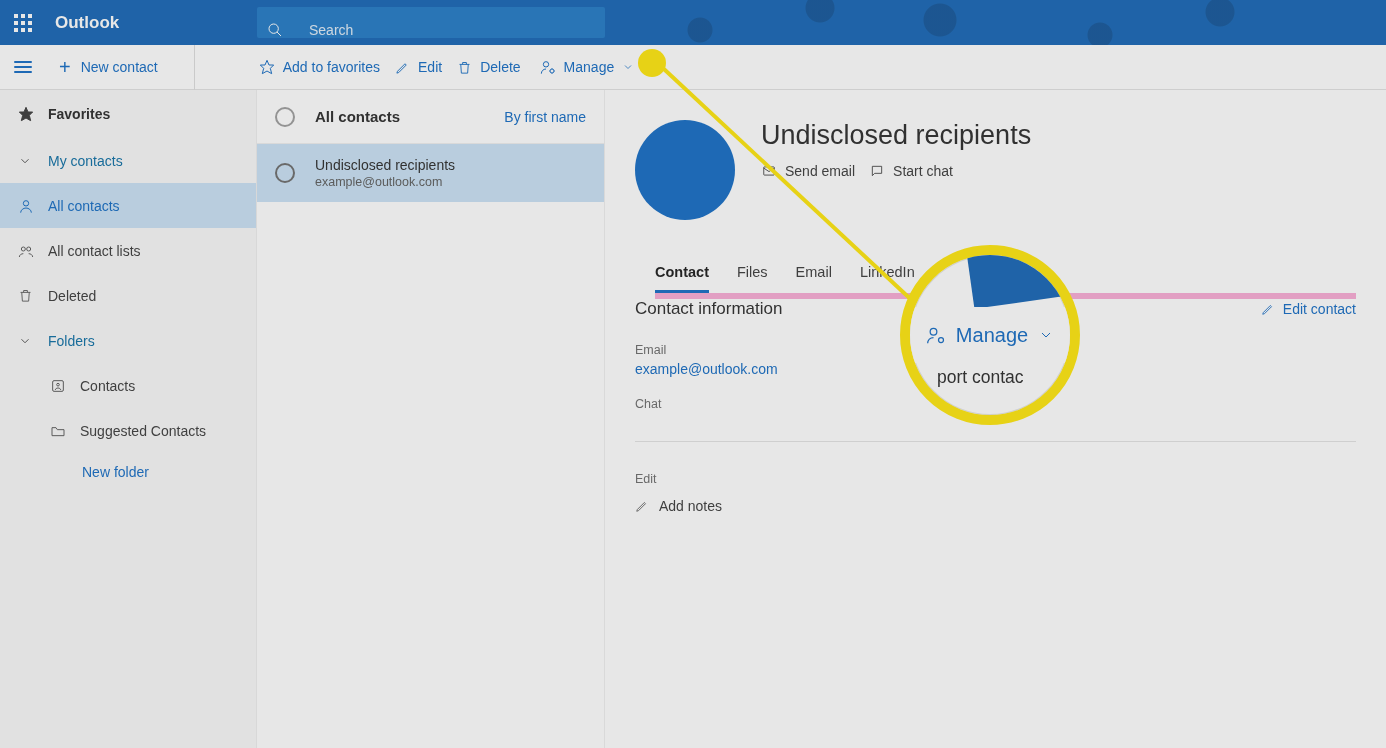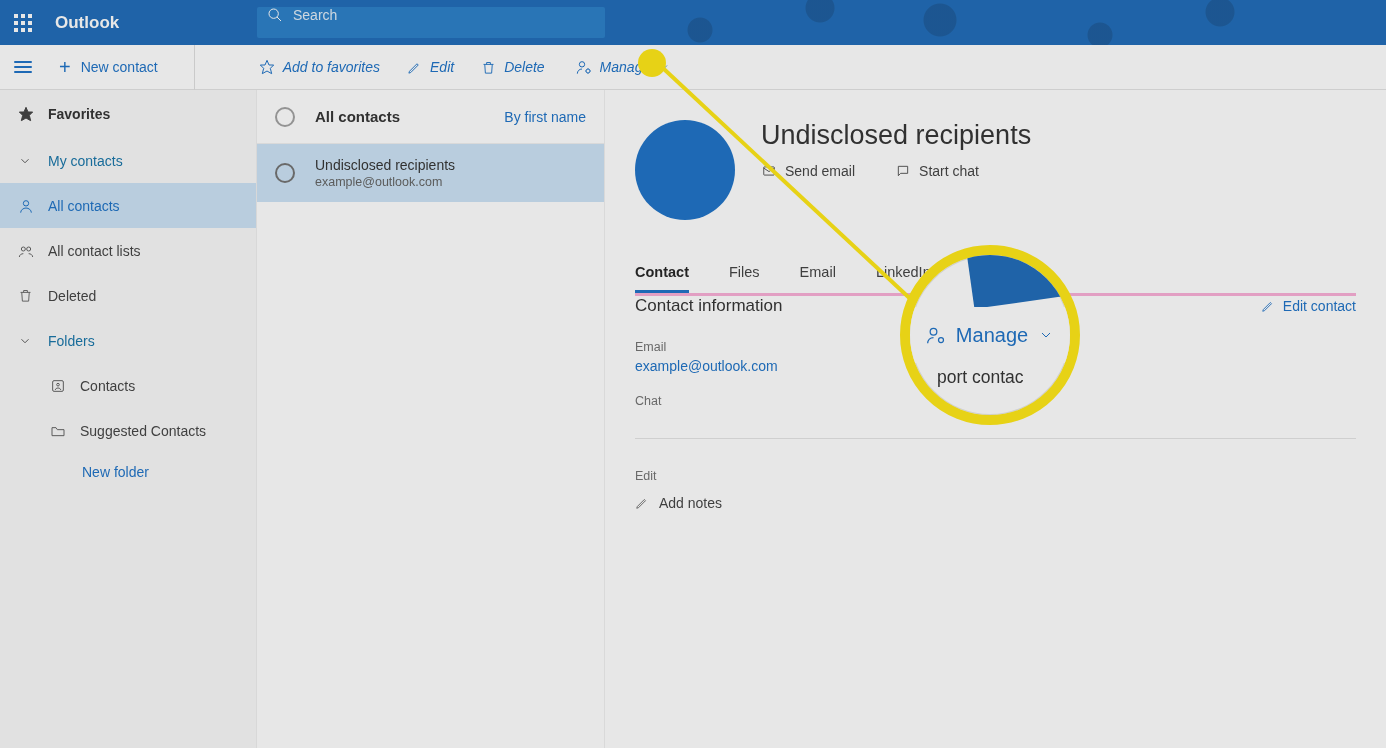--- a/index.html
+++ b/index.html
@@ -5,41 +5,41 @@
   * { box-sizing: border-box; margin: 0; padding: 0; font-family: "Segoe UI", Arial, sans-serif; }
   html, body { width: 1386px; height: 748px; overflow: hidden; background:#fff; }
   .root { position: relative; width:1386px; height:748px; }
 
   
   .header { position:absolute; left:0; top:0; width:1386px; height:45px; background:#0b5fb2; display:flex; align-items:center; }
   .waffle { width:45px; height:45px; display:flex; align-items:center; justify-content:center; }
   .waffle-grid { width:18px; height:18px; display:grid; grid-template-columns:repeat(3,4px); grid-template-rows:repeat(3,4px); gap:3px; }
   .waffle-grid span { background:#fff; width:4px; height:4px; }
   .brand { color:#fff; font-weight:600; font-size:17px; margin-left:10px; }
-  .searchbox { position:absolute; left:257px; top:7px; width:348px; height:31px; background:#1875c4; border-radius:2px; display:flex; align-items:flex-start; padding:0 10px; }
+  .searchbox { position:absolute; left:257px; top:7px; width:348px; height:31px; background:#1875c4; border-radius:2px; display:flex; align-items:flex-end; padding:0 10px;gap:16px; }
   .searchbox svg { stroke:#fff; }
   .searchbox input { flex:1; background:transparent; border:none; color:#fff; font-size:14px; margin-left:10px; outline:none; }
   .searchbox input::placeholder { color:#e0ecf7; }
   .header-bg-art { position:absolute; left:620px; top:0; right:0; height:45px; background:
      radial-gradient(circle at 80px 30px, rgba(0,30,70,0.25) 12px, transparent 13px),
      radial-gradient(circle at 200px 8px, rgba(0,30,70,0.25) 14px, transparent 15px),
      radial-gradient(circle at 320px 20px, rgba(0,30,70,0.25) 16px, transparent 17px),
      radial-gradient(circle at 480px 35px, rgba(0,30,70,0.25) 12px, transparent 13px),
      radial-gradient(circle at 600px 12px, rgba(0,30,70,0.25) 14px, transparent 15px),
      #0b5fb2; }
 
   
   .toolbar { position:absolute; left:0; top:45px; width:1386px; height:45px; background:#fff; border-bottom:1px solid #e1e1e1; display:flex; align-items:center; }
   .ham { width:45px; display:flex; justify-content:center; }
   .ham-lines { width:18px; }
   .ham-lines div { height:2px; background:#0a66c2; margin:3px 0; border-radius:1px; }
   .newcontact { display:flex; align-items:center; height:45px; padding:0 6px 0 14px; color:#0a66c2; font-size:14px; border-right:1px solid #dcdcdc; }
   .newcontact .plus { font-size:20px; margin-right:10px; font-weight:300; }
   .newcontact .chev { margin-left:18px; }
-  .tool-items { display:flex; align-items:center; margin-left:60px; gap:19px;font-style:italic; }
+  .tool-items { display:flex; align-items:center; margin-left:60px; gap:7px; }
   .tool-btn { display:flex; align-items:center; color:#0a66c2; font-size:14px; cursor:pointer; gap:8px; padding:0 4px; }
   .tool-btn svg { stroke:#0a66c2; }
   .tool-manage { position:relative; padding:6px 8px; }
 
   
   .leftnav { position:absolute; left:0; top:90px; width:257px; bottom:0; background:#f8f8f8; border-right:1px solid #ededed; }
   .nav-row { display:flex; align-items:center; height:45px; padding-left:18px; font-size:14px; color:#333; cursor:pointer; }
   .nav-row.top { height:48px; font-weight:600; color:#222; }
   .nav-row .ic { width:30px; display:flex; justify-content:flex-start; }
   .nav-row.active { background:#c7e0f4; color:#0a66c2; }
@@ -57,23 +57,23 @@
   .listrow .circ { width:20px; height:20px; border:2px solid #666; border-radius:50%; margin-right:20px; }
   .listrow .txt { display:flex; flex-direction:column; }
   .listrow .t1 { font-size:14px; color:#222; }
   .listrow .t2 { font-size:12.5px; color:#555; margin-top:2px; }
 
   
   .detail { position:absolute; left:605px; top:90px; right:0; bottom:0; background:#fff; padding:30px 30px 0 30px; }
   .detail-header { display:flex; align-items:flex-start; }
   .avatar { width:100px; height:100px; border-radius:50%; background:#0a66c2; margin-right:26px; }
   .detail-title { font-size:27px; font-weight:400; color:#222; }
-  .detail-actions { display:flex; gap:40px; margin-top:12px; }
+  .detail-actions { display:flex; gap:14px; margin-top:12px; }
   .detail-action { display:flex; align-items:center; gap:8px; font-size:14px; color:#333; cursor:pointer; }
-  .tabs { display:flex; gap:40px; margin-top:44px; border-bottom:3px solid #f9a8d4; }
+  .tabs { display:flex; gap:28px; margin-top:44px; border-bottom:6px solid #f9a8d4;margin-left:20px; }
   .tab { font-size:14.5px; color:#333; padding-bottom:10px; cursor:pointer; }
   .tab.active { color:#111; border-bottom:3px solid #0a66c2; font-weight:600; }
   .section-title-row { display:flex; justify-content:space-between; align-items:center; }
   .section-title { font-size:17px; color:#222; }
   .editcontact { color:#0a66c2; font-size:14px; display:flex; align-items:center; gap:8px; cursor:pointer; }
   .field-label { font-size:12.5px; color:#666; margin-top:24px; }
   .field-value { font-size:14px; color:#0a66c2; margin-top:4px; }
   .field-label.chat { margin-top:20px; }
   .hr { height:1px; background:#e2e2e2; margin-top:30px; }
   .notes-label { font-size:12.5px; color:#666; margin-top:30px; }

